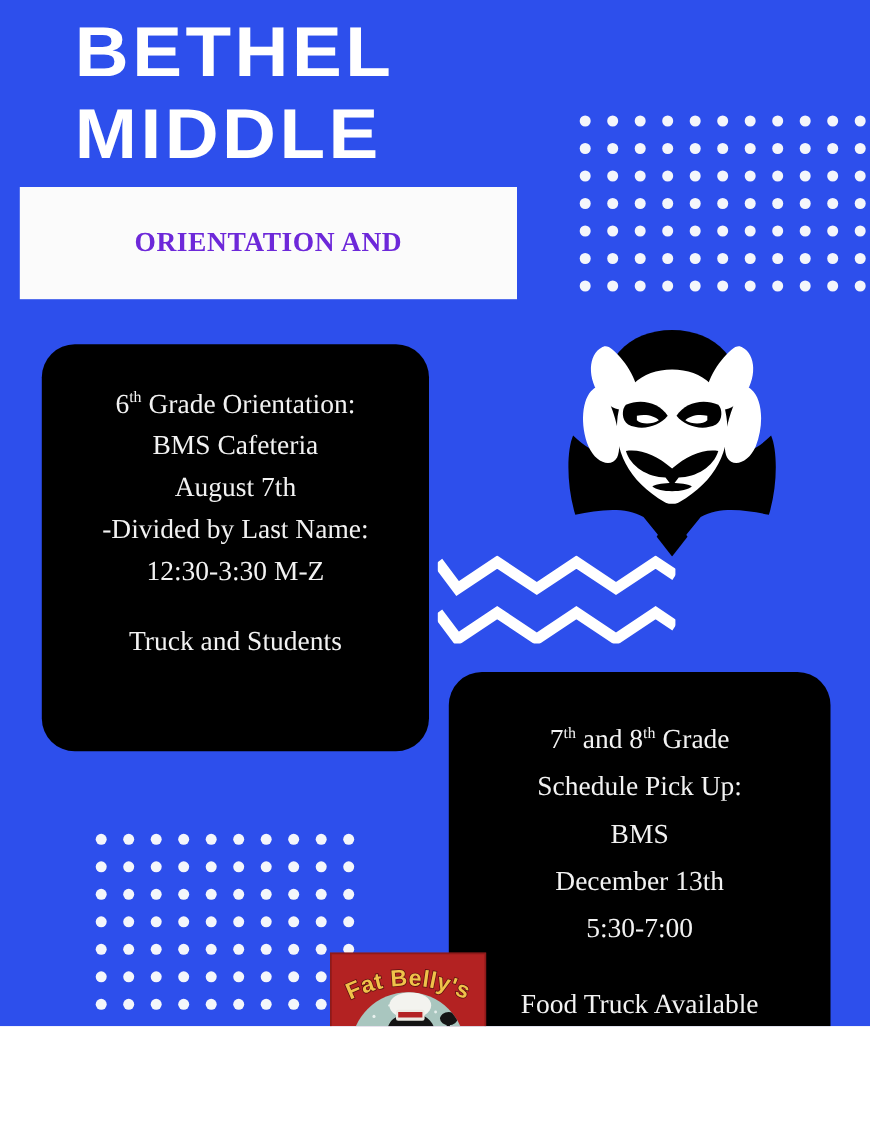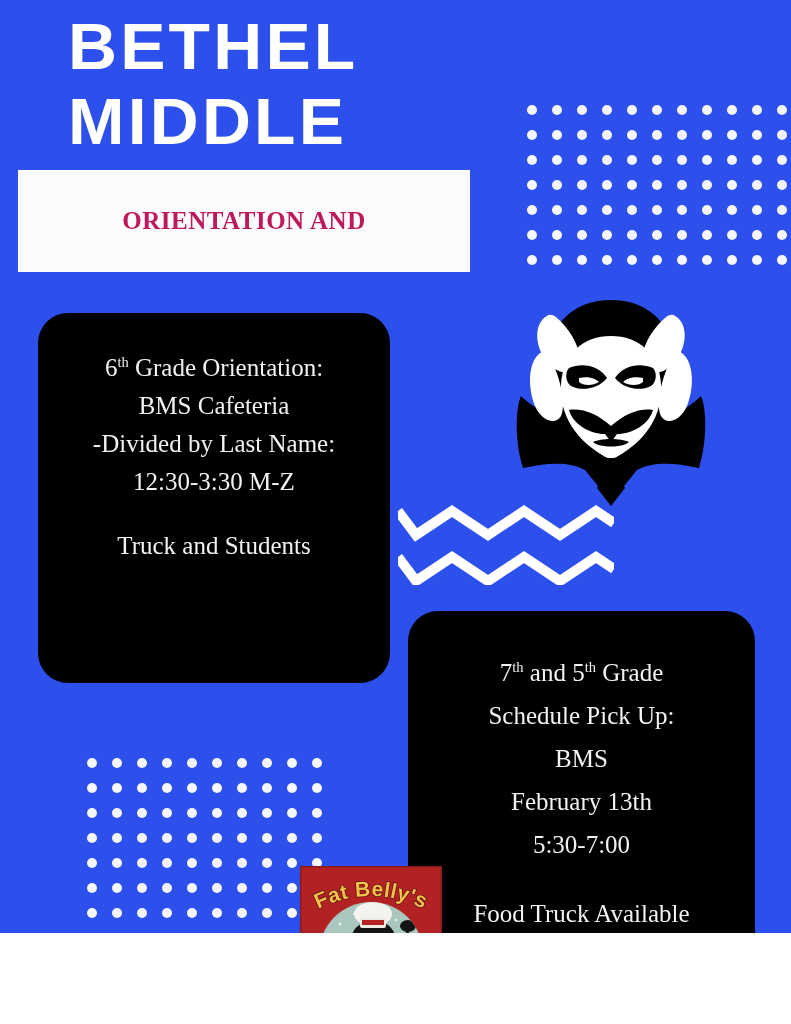--- a/index.html
+++ b/index.html
@@ -83,21 +83,21 @@
     width: 452px;
     height: 102px;
     background: #fbfbfb;
     box-sizing: border-box;
     display: flex;
     flex-direction: column;
     align-items: center;
     justify-content: center;
   }
   #subtitle-banner .sub-line {
-    color: #be185d;
+    color: #6d28d9;
     font-family: "Liberation Serif", serif;
     font-weight: bold;
     font-size: 25px;
     letter-spacing: 0.5px;
     line-height: 1.45em;
     text-transform: uppercase;
     text-align: right;
   }
 
   
@@ -390,32 +390,33 @@
       <polyline points="0,6 18,30 54,6 90,30 126,6 162,30 198,6 216,18" fill="none" stroke="#ffffff" stroke-width="10" stroke-linejoin="miter"></polyline>
       <polyline points="0,52 18,76 54,52 90,76 126,52 162,76 198,52 216,64" fill="none" stroke="#ffffff" stroke-width="10" stroke-linejoin="miter"></polyline>
     </svg>
   </div>
 
   <div class="panel" id="panel-grade6">
     <span class="pline">
       <span>6</span><sup>th</sup><span> Grade Orientation:</span>
     </span>
     <span class="pline">BMS Cafeteria</span>
+    <span class="pline">August 7th</span>
     <span class="pline">-Divided by Last Name:</span>
     <span class="pline">12:30-3:30 M-Z</span>
     <span class="pline spacer-before">Truck and Students</span>
   </div>
 
   <div class="panel" id="panel-grade78">
     <span class="pline">
-      <span>7</span><sup>th</sup><span> and 5</span><sup>th</sup><span> Grade</span>
+      <span>7</span><sup>th</sup><span> and 8</span><sup>th</sup><span> Grade</span>
     </span>
     <span class="pline">Schedule  Pick Up:</span>
     <span class="pline">BMS</span>
-    <span class="pline">February 13th</span>
+    <span class="pline">December 13th</span>
     <span class="pline">5:30-7:00</span>
     <span class="pline spacer-before">Food Truck Available</span>
   </div>
 
   <div id="fat-bellys-logo">
     <svg viewBox="0 0 142 152" xmlns="http://www.w3.org/2000/svg" aria-hidden="true">
       <defs>
         <clipPath id="logoCircleClip">
           <circle cx="71" cy="88" r="52"></circle>
         </clipPath>

